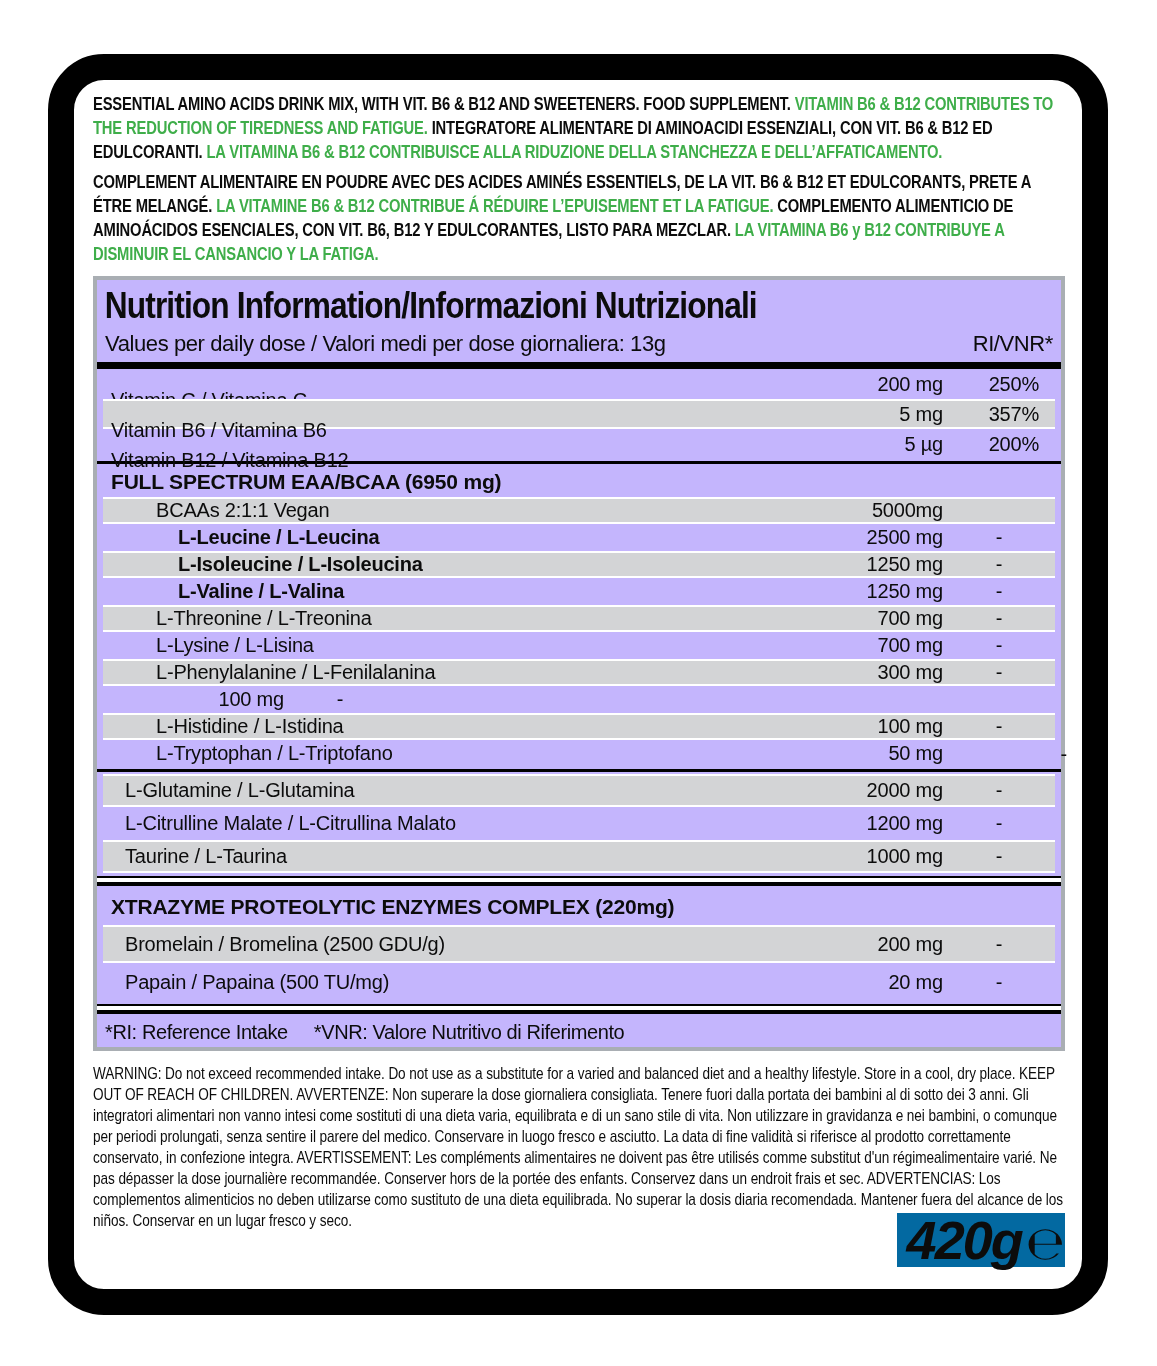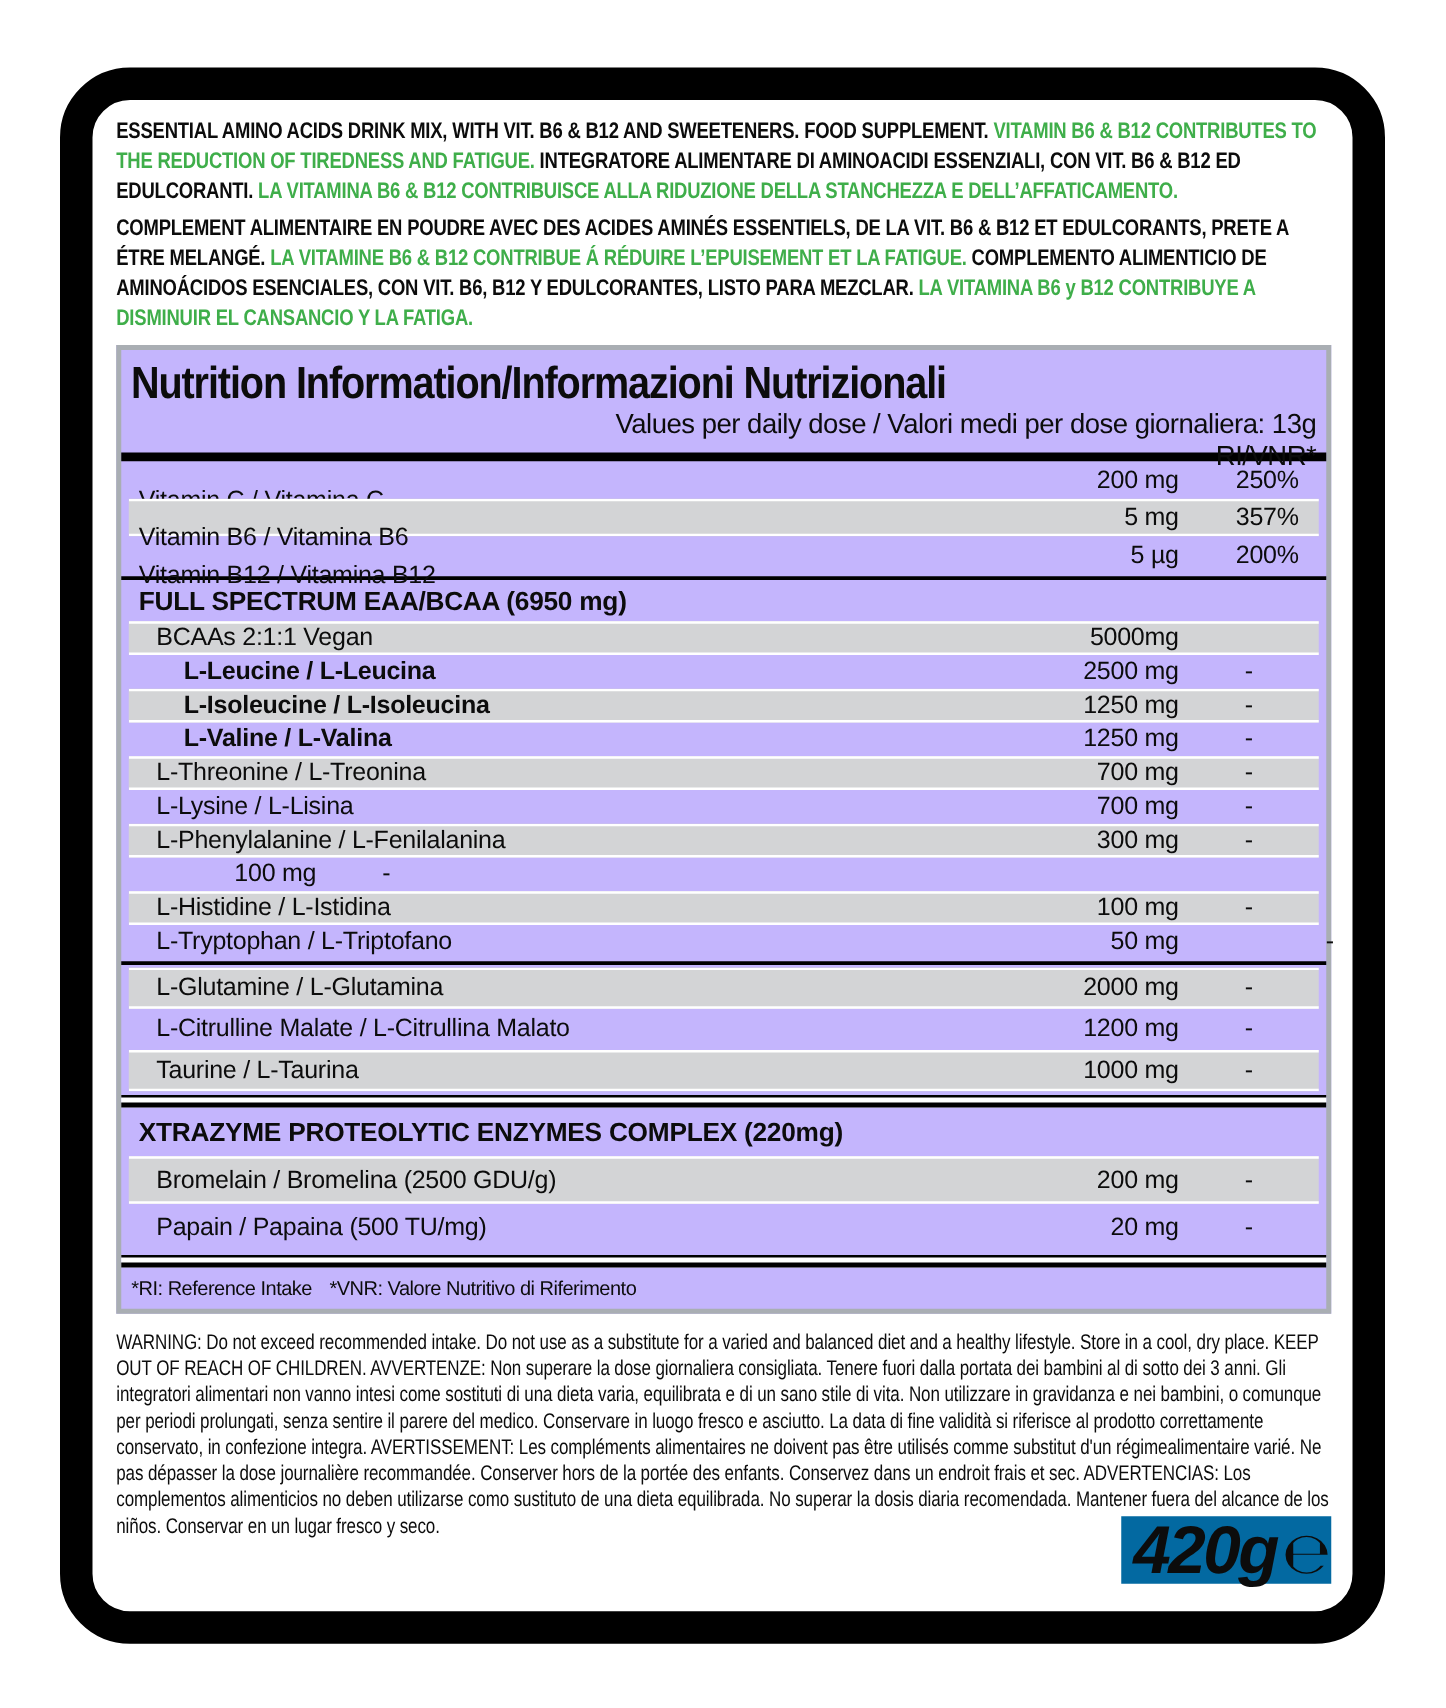--- a/index.html
+++ b/index.html
@@ -19,46 +19,46 @@
   .intro p{margin:0 0 6px 0;}
   .intro .green{color:var(--green);}
   .condense{transform:scaleX(0.82);transform-origin:0 0;width:121.9%;}
   .condense2{transform:scaleX(0.80);transform-origin:0 0;width:125%;}
 
   
   .nutri-table{margin-top:10px;border:4px solid var(--tborder);padding:0 6px;background:#c4b5fd;}
   .t-title{font-size:36px;line-height:40px;font-weight:bold;letter-spacing:-1px;
            padding:6px 2px 0 2px;white-space:nowrap;transform:scaleX(0.88);transform-origin:0 50%;}
   .t-subrow{height:31px;display:flex;justify-content:space-between;align-items:flex-end;
-            font-size:22px;letter-spacing:-0.4px;padding:0 2px 5px 2px;flex-direction:column;}
+            font-size:22px;letter-spacing:-0.4px;padding:0 2px 5px 2px;}
   .t-headrule{height:7px;background:#000;margin:0 -6px;}
   .rule{height:3px;background:#000;margin:2px -6px;}
   .drule{height:4px;background:#fff;border-top:2px solid #000;border-bottom:4px solid #000;
          margin:3px -6px;box-sizing:content-box;}
 
   .n-row{position:relative;display:flex;align-items:center;font-size:20px;letter-spacing:-0.2px;}
   .n-row .name{flex:1;}
   .ind-0 .name{padding-left:8px;margin-top:32px;}
   .ind-1 .name{padding-left:22px;}
   .ind-2 .name{padding-left:44px;font-weight:bold;}
   .n-row .amt{width:150px;text-align:right;}
   .n-row .ri{width:112px;text-align:center;box-sizing:border-box;}
   .n-row .ri.pct{text-align:right;padding-right:16px;}
   .striped{background:var(--stripe);box-shadow:inset 0 2px 0 #fff,inset 0 -2px 0 #fff;justify-content:center;}
   .sec-header{display:flex;align-items:center;font-weight:bold;font-size:21px;
               letter-spacing:-0.2px;padding-left:8px;}
   .g0 .n-row{height:30px;}
   .g1 .sec-header{height:31px;}
-  .g1 .n-row{height:27px;}
+  .g1 .n-row{height:27px;padding-left:31px;}
   .g2 .sec-header{height:36px;}
   .g2 .n-row{height:33px;}
   .g3 .sec-header{height:36px;}
   .g3 .n-row{height:38px;}
   .edge-dash{position:absolute;right:-12px;top:50%;transform:translateY(-50%);}
-  .t-foot{height:30px;display:flex;align-items:center;gap:14px;font-size:16px;
+  .t-foot{height:30px;display:flex;align-items:center;gap:26px;font-size:20px;
           letter-spacing:-0.4px;padding-left:2px;}
 
   .warning{margin-top:12px;font-size:17px;line-height:21px;letter-spacing:-0.1px;font-weight:400;}
   .weight{position:absolute;right:0;bottom:16px;background:#0369a1;padding-left:10px;
           font-weight:bold;font-style:italic;font-size:54px;letter-spacing:-2px;line-height:1;}
   .weight .esign{font-style:normal;font-weight:400;font-size:46px;letter-spacing:0;
                  margin-left:4px;font-family:"DejaVu Sans",sans-serif;}
 </style>
 </head>
 <body>

